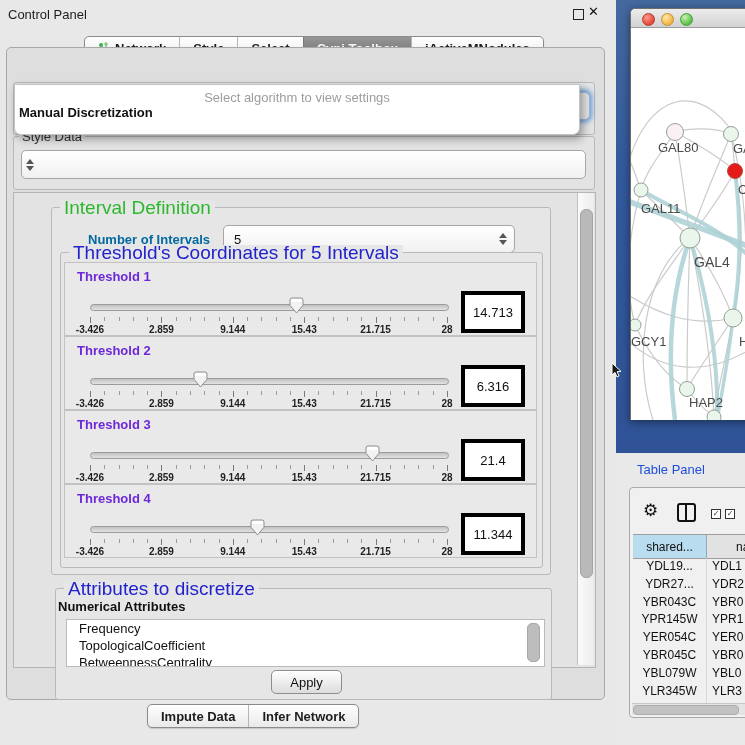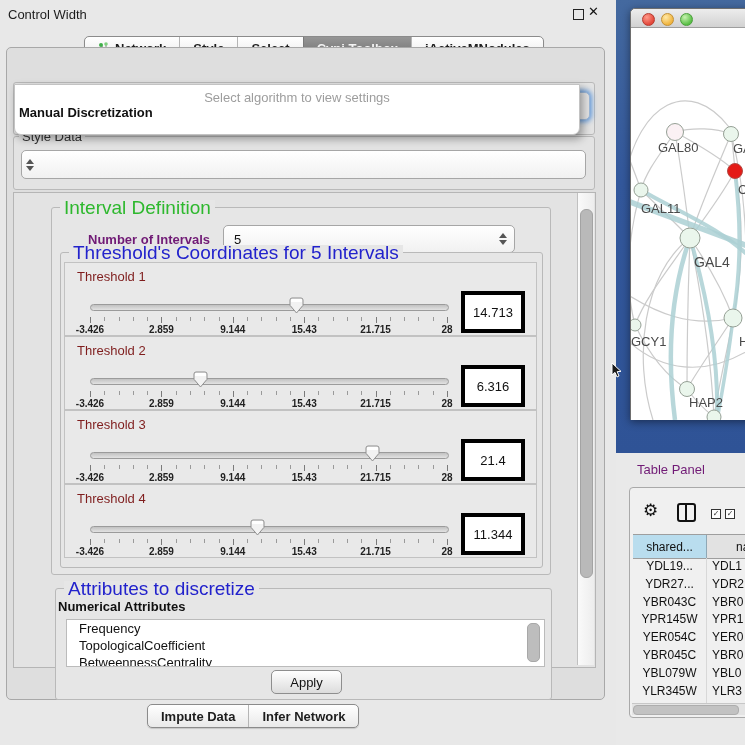--- a/index.html
+++ b/index.html
@@ -50,27 +50,27 @@
           border-bottom:5px solid #555;}
   .tri-dn{width:0;height:0;border-left:4px solid transparent;border-right:4px solid transparent;
           border-top:5px solid #555;}
   #tabledata-combo{left:21px;top:150px;width:563px;height:27px;}
   
   #scrollpanel{left:13px;top:192px;width:581px;height:474px;background:#e3e3e3;border:1px solid #b5b5b5;}
   #v-scrollbar{left:577px;top:193px;width:16px;height:472px;background:linear-gradient(90deg,#fafafa,#ededed);
                border-left:1px solid #c0c0c0;}
   #v-thumb{left:580px;top:209px;width:11px;height:367px;background:#b9b9b9;border-radius:6px;border:1px solid #a3a3a3;}
   #interval-group{left:51px;top:207px;width:498px;height:366px;background:#e6e6e6;}
-  #noi-label{position:absolute;left:36px;top:24px;font-size:13px;font-weight:bold;color:#701a75;}
+  #noi-label{position:absolute;left:36px;top:24px;font-size:13px;font-weight:bold;color:#0369a1;}
   #noi-combo{position:absolute;left:171px;top:17px;width:290px;height:26px;}
   #thr-group{left:60px;top:252px;width:481px;height:314px;background:#e6e6e6;}
   
   #thresholds{left:64px;top:262px;width:473px;height:296px;}
   .thr-box{position:absolute;left:0;width:471px;height:72px;background:#e9e9e9;border:1px solid #c2c2c2;}
-  .thr-title{position:absolute;left:12px;top:6px;font-size:13px;font-weight:normal;color:#7f1d1d;}
+  .thr-title{position:absolute;left:12px;top:6px;font-size:13px;font-weight:bold;color:#6d28d9;}
   .thr-track{position:absolute;left:25px;top:41px;width:357px;height:5px;border:1px solid #9b9b9b;
              border-radius:4px;background:linear-gradient(#c2c2c2,#e2e2e2);}
   .thr-thumb{position:absolute;top:34px;width:15px;height:17px;}
   .tick{position:absolute;width:1px;background:#7a7a7a;}
   .tick.major{top:54px;height:6px;}
   .tick.minor{top:54px;height:4px;background:#9a9a9a;}
   .tick-label{position:absolute;top:61px;transform:translateX(-50%);font-size:10px;font-weight:bold;color:#222;white-space:nowrap;}
   .thr-value{position:absolute;left:396px;top:28px;width:56px;height:34px;background:#ffffff;
              border:4px solid #000000;font-size:13px;color:#111;display:flex;align-items:center;
              justify-content:center;}
@@ -91,21 +91,21 @@
   #net-window{left:630px;top:8px;width:130px;height:410px;background:#ffffff;border:1px solid #6e6e6e;
               border-radius:5px 5px 0 0;box-shadow:0 2px 8px rgba(0,0,0,.45);z-index:5;}
   #net-titlebar{position:absolute;left:0;top:0;width:100%;height:18px;border-radius:5px 5px 0 0;
                 background:linear-gradient(#ededed,#d2d2d2);border-bottom:1px solid #9e9e9e;}
   .tlight{position:absolute;top:4px;width:11px;height:11px;border-radius:50%;}
   #tl-red{left:11px;background:radial-gradient(circle at 35% 30%,#ff9a8a,#e3473a 70%);border:1px solid #b33a30;}
   #tl-yellow{left:30px;background:radial-gradient(circle at 35% 30%,#ffe9a8,#f0b43e 70%);border:1px solid #c29035;}
   #tl-green{left:49px;background:radial-gradient(circle at 35% 30%,#c7f2b0,#59bf46 70%);border:1px solid #4a9e3c;}
   #net-canvas{position:absolute;left:0;top:19px;width:130px;height:392px;background:#ffffff;overflow:hidden;}
   
-  #tp-title{left:637px;top:462px;font-size:13px;color:#701a75;}
+  #tp-title{left:637px;top:462px;font-size:13px;color:#1d4ed8;}
   #tp-box{left:629px;top:487px;width:120px;height:229px;background:#f0f0f0;border:1px solid #a9a9a9;
           border-radius:4px;}
   .tp-ico{position:absolute;color:#111;}
   #gear-ico{left:13px;top:12px;font-size:17px;}
   #split-ico{left:47px;top:15px;width:15px;height:15px;border:2px solid #111;border-radius:3px;}
   #split-ico::after{content:"";position:absolute;left:6px;top:0;width:2px;height:15px;background:#111;}
   .chk-ico{position:absolute;top:21px;width:8px;height:8px;border:1.4px solid #333;font-size:8px;
            line-height:8px;text-align:center;color:#333;background:#fff;}
   #tp-header{position:absolute;left:3px;top:46px;width:117px;height:23px;display:flex;
              border-top:1px solid #9e9e9e;border-bottom:1px solid #9e9e9e;background:#e2e2e2;}
@@ -120,21 +120,21 @@
   #h-thumb{position:absolute;left:1px;top:1px;width:104px;height:8px;background:#c2c2c2;border-radius:4px;border:1px solid #adadad;}
   #cursor{left:611px;top:363px;z-index:40;}
   svg text{font-family:"Liberation Sans","DejaVu Sans",sans-serif;}
 </style>
 </head>
 <body>
 
 <div id="stage">
 
   <div class="abs" id="cp-titlebar">
-    <div class="abs" id="cp-title">Control Width</div>
+    <div class="abs" id="cp-title">Control Panel</div>
     <div class="abs" id="float-btn"></div>
     <div class="abs" id="close-btn">✕</div>
   </div>
 
   <div class="abs segbar" id="top-tabs">
       <div class="seg">
         <svg width="11" height="13" class="net-ico">
           <line x1="3" y1="3" x2="8" y2="10" stroke="#888" stroke-width="1"></line>
           <line x1="8" y1="2" x2="8" y2="10" stroke="#888" stroke-width="1"></line>
           <circle cx="3" cy="3" r="2" fill="#3fae49"></circle>

